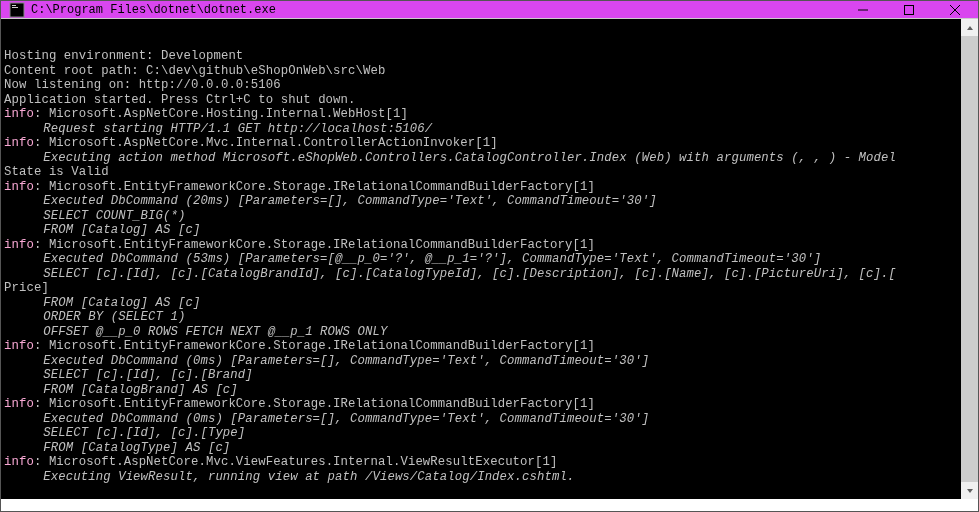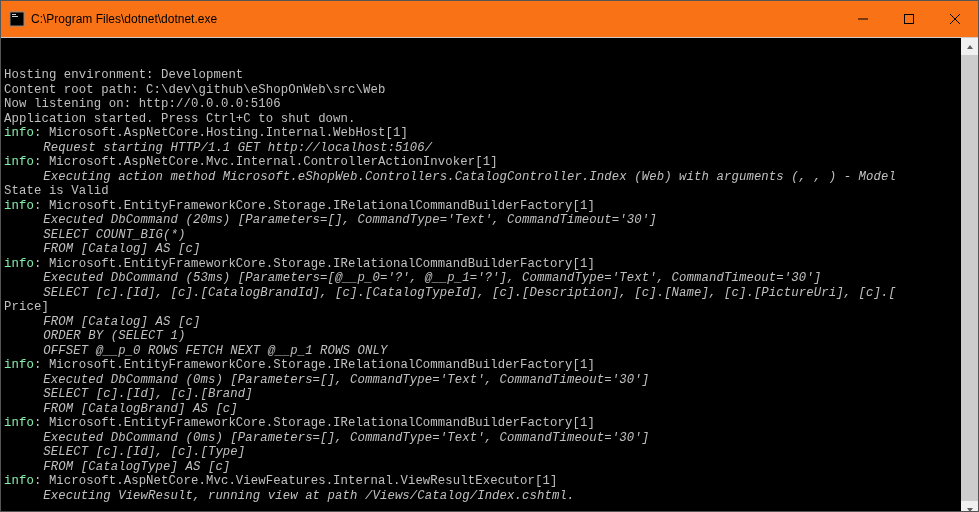--- a/index.html
+++ b/index.html
@@ -5,25 +5,26 @@
     * { margin: 0; padding: 0; box-sizing: border-box; }
     body {
       font-family: "Segoe UI", Tahoma, sans-serif;
       background: #fff;
       width: 979px;
       height: 512px;
       overflow: hidden;
       border: 1px solid #555;
     }
     .titlebar {
-      height: 37px;
-      background: #f97316;
+      height: 18px;
+      background: #d946ef;
       display: flex;
       align-items: center;
       border-bottom: 1px solid #ccc;
+      font-family: Liberation Mono, monospace;
     }
     .titlebar-icon {
       width: 16px;
       height: 16px;
       margin: 0 6px 0 8px;
       display: inline-flex;
     }
     .titlebar-title {
       font-size: 12px;
       color: #000;
@@ -52,21 +53,21 @@
       line-height: 14.5px;
       height: calc(100% - 30px);
       position: relative;
       white-space: pre;
       overflow: hidden;
       letter-spacing: 0.1px;
     }
     .console-content {
       padding: 1px 0 0 3px;
     }
-    .info { color: #86efac; }
+    .info { color: #f9a8d4; }
     .scrollbar {
       position: absolute;
       right: 0;
       top: 0;
       width: 17px;
       height: 100%;
       background: #f0f0f0;
       display: flex;
       flex-direction: column;
     }

